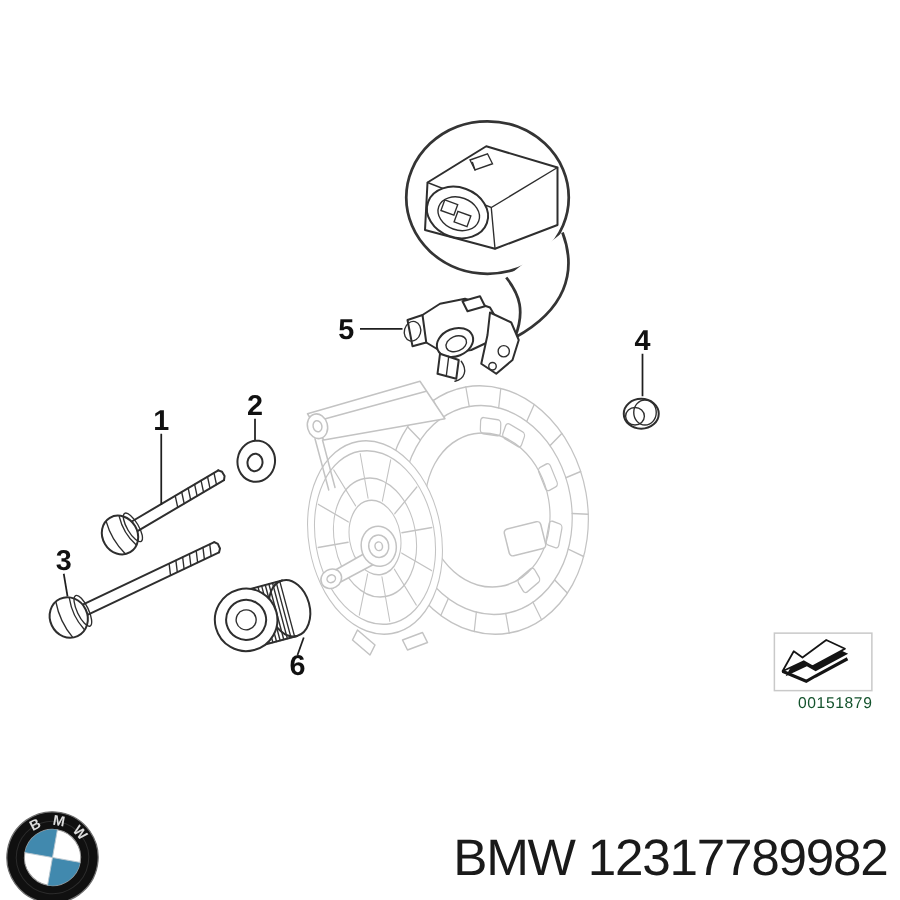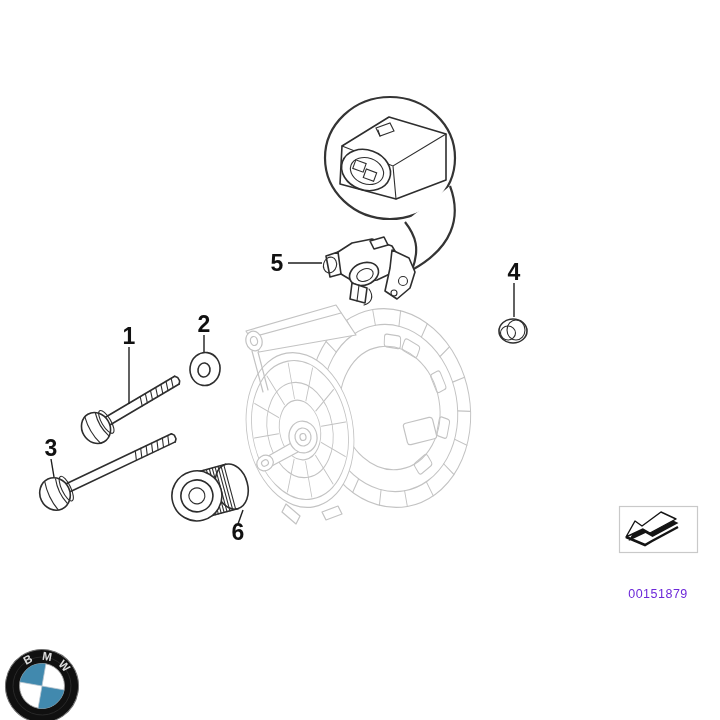--- a/index.html
+++ b/index.html
@@ -10,22 +10,22 @@
   .dk{stroke:#2e2e2e;fill:none;stroke-width:1.6;stroke-linecap:round;stroke-linejoin:round;}
   .dkf{stroke:#2e2e2e;fill:#ffffff;stroke-width:1.6;stroke-linecap:round;stroke-linejoin:round;}
   .dkt{stroke:#2e2e2e;fill:none;stroke-width:1.1;stroke-linecap:round;}
   .lt{stroke:#c3c3c3;fill:none;stroke-width:1.2;stroke-linecap:round;stroke-linejoin:round;}
   .ltf{stroke:#c3c3c3;fill:#ffffff;stroke-width:1.2;stroke-linecap:round;stroke-linejoin:round;}
   .lead{stroke:#1f1f1f;stroke-width:1.4;fill:none;}
   .callout{font:bold 23px "Liberation Sans",sans-serif;fill:#111;}
   .balloon{stroke:#343434;stroke-width:2.2;fill:#ffffff;}
   .caption{position:absolute;top:663px;right:10px;font-size:41px;letter-spacing:-1px;
            color:#1a1a1a;white-space:nowrap;}
-  .refcode{position:absolute;left:618px;top:587px;width:80px;text-align:center;
-           font-size:12.5px;letter-spacing:.5px;color:#6d28d9;}
+  .refcode{position:absolute;left:618px;top:555px;width:80px;text-align:right;
+           font-size:12.5px;letter-spacing:.5px;color:#14532d;}
 </style>
 </head>
 <body>
 
 <div class="stage">
 
   <svg width="720" height="720" viewBox="0 0 720 720">
 
     <g>
 
@@ -226,14 +226,15 @@
         <text y="-26" text-anchor="middle" font-size="11.5" font-weight="bold" fill="#dcdcdc" font-family="Liberation Sans, sans-serif">B</text>
       </g>
       <text y="-26" text-anchor="middle" font-size="11.5" font-weight="bold" fill="#dcdcdc" font-family="Liberation Sans, sans-serif">M</text>
       <g transform="rotate(38)">
         <text y="-26" text-anchor="middle" font-size="11.5" font-weight="bold" fill="#dcdcdc" font-family="Liberation Sans, sans-serif">W</text>
       </g>
     </g>
   </svg>
 
   <div class="refcode">00151879</div>
+  <div class="caption">BMW 12317789982</div>
 
 </div>
 
 </body></html>

